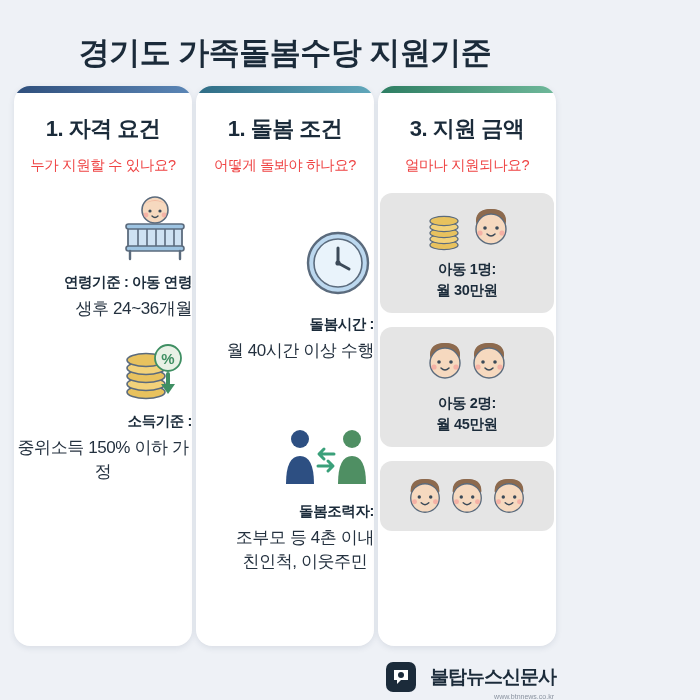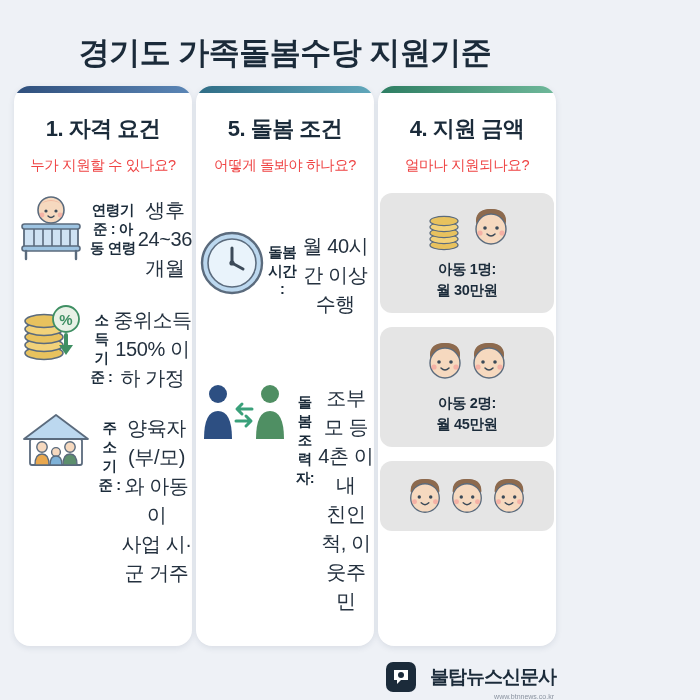--- a/index.html
+++ b/index.html
@@ -70,34 +70,34 @@
   }
   .card-sub {
     font-size: 14.5px;
     color: #ef4444;
     margin-top: 12px;
     letter-spacing: -0.4px;
   }
   
   .item {
     display: flex;
-    flex-direction: row;
-    align-items: flex-start;
+    flex-direction: column;
+    align-items: flex-end;
     width: 100%;
   }
   .item-label {
     font-size: 14.5px;
     font-weight: bold;
     color: #1b2b3a;
     margin-top: 10px;
     letter-spacing: -0.4px;
     text-align: center;
   }
   .item-desc {
-    font-size: 20px;
+    font-size: 17px;
     color: #24313f;
     margin-top: 5px;
     line-height: 1.45;
     text-align: center;
     letter-spacing: -0.4px;
   }
   .icon-wrap {
     display: flex;
     align-items: center;
     justify-content: center;
@@ -215,43 +215,25 @@
             <circle cx="52" cy="18" r="13" fill="#e8f1e6" stroke="#3f8f63" stroke-width="1.8"></circle>
             <text x="52" y="24" font-size="15" font-weight="bold" fill="#3f8f63" text-anchor="middle" font-family="Liberation Sans, sans-serif">%</text>
             <path d="M52 34 l0 14" stroke="#3f8f63" stroke-width="4" stroke-linecap="round"></path>
             <path d="M45 44 l7 10 l7 -10 z" fill="#3f8f63"></path>
           </svg>
         </div>
         <div class="item-label">소득기준 :</div>
         <div class="item-desc">중위소득 150% 이하 가정</div>
       </div>
 
-      <div class="item" style="margin-top:16px;">
-        <div class="icon-wrap">
-          <svg width="84" height="62" viewBox="0 0 84 62">
-            <path d="M42 6 L74 30 L10 30 Z" fill="#bcd8ef" stroke="#5b6b7d" stroke-width="1.8" stroke-linejoin="round"></path>
-            <rect x="16" y="30" width="52" height="26" rx="2" fill="#ffffff" stroke="#5b6b7d" stroke-width="1.8"></rect>
-
-            <circle cx="28" cy="38" r="5.2" fill="#f6d9bf" stroke="#5b6b7d" stroke-width="1.4"></circle>
-            <path d="M21 56 q0 -11 7 -11 q7 0 7 11 z" fill="#e9a84f" stroke="#5b6b7d" stroke-width="1.4"></path>
-            <circle cx="56" cy="38" r="5.2" fill="#f6d9bf" stroke="#5b6b7d" stroke-width="1.4"></circle>
-            <path d="M49 56 q0 -11 7 -11 q7 0 7 11 z" fill="#5d8f6e" stroke="#5b6b7d" stroke-width="1.4"></path>
-            <circle cx="42" cy="43" r="4.4" fill="#f6d9bf" stroke="#5b6b7d" stroke-width="1.4"></circle>
-            <path d="M36 56 q0 -9 6 -9 q6 0 6 9 z" fill="#7fb2d8" stroke="#5b6b7d" stroke-width="1.4"></path>
-          </svg>
-        </div>
-        <div class="item-label">주소기준 :</div>
-        <div class="item-desc" style="white-space:pre-line;">양육자(부/모)와 아동이
-사업 시·군 거주</div>
-      </div>
     </div>
 
     <div class="card c2">
       <div class="card-top-bar"></div>
-      <div class="card-heading">5. 돌봄 조건</div>
+      <div class="card-heading">1. 돌봄 조건</div>
       <div class="card-sub">어떻게 돌봐야 하나요?</div>
 
       <div class="item" style="margin-top:52px;">
         <div class="icon-wrap">
           <svg width="72" height="72" viewBox="0 0 72 72">
             <circle cx="36" cy="36" r="30" fill="#bcd8ef" stroke="#5b6b7d" stroke-width="2.4"></circle>
             <circle cx="36" cy="36" r="24" fill="#e9f3fb" stroke="#5b6b7d" stroke-width="1.6"></circle>
             <line x1="36" y1="36" x2="36" y2="21" stroke="#3c4a59" stroke-width="3" stroke-linecap="round"></line>
             <line x1="36" y1="36" x2="47" y2="42" stroke="#3c4a59" stroke-width="3" stroke-linecap="round"></line>
             <circle cx="36" cy="36" r="2.6" fill="#3c4a59"></circle>
@@ -276,21 +258,21 @@
           </svg>
         </div>
         <div class="item-label" style="margin-top:14px;">돌봄조력자:</div>
         <div class="item-desc" style="white-space:pre-line;">조부모 등 4촌 이내
 친인척, 이웃주민</div>
       </div>
     </div>
 
     <div class="card c3">
       <div class="card-top-bar"></div>
-      <div class="card-heading">4. 지원 금액</div>
+      <div class="card-heading">3. 지원 금액</div>
       <div class="card-sub">얼마나 지원되나요?</div>
 
       <div class="money-box" style="margin-top:18px;">
         <div class="money-faces">
           <svg width="46" height="46" viewBox="0 0 46 46">
             <g stroke="#5b6b7d" stroke-width="1.3">
               <ellipse cx="22" cy="40" rx="14" ry="4.6" fill="#e8c25e"></ellipse>
               <ellipse cx="22" cy="34" rx="14" ry="4.6" fill="#f2d27a"></ellipse>
               <ellipse cx="22" cy="28" rx="14" ry="4.6" fill="#e8c25e"></ellipse>
               <ellipse cx="22" cy="22" rx="14" ry="4.6" fill="#f2d27a"></ellipse>

